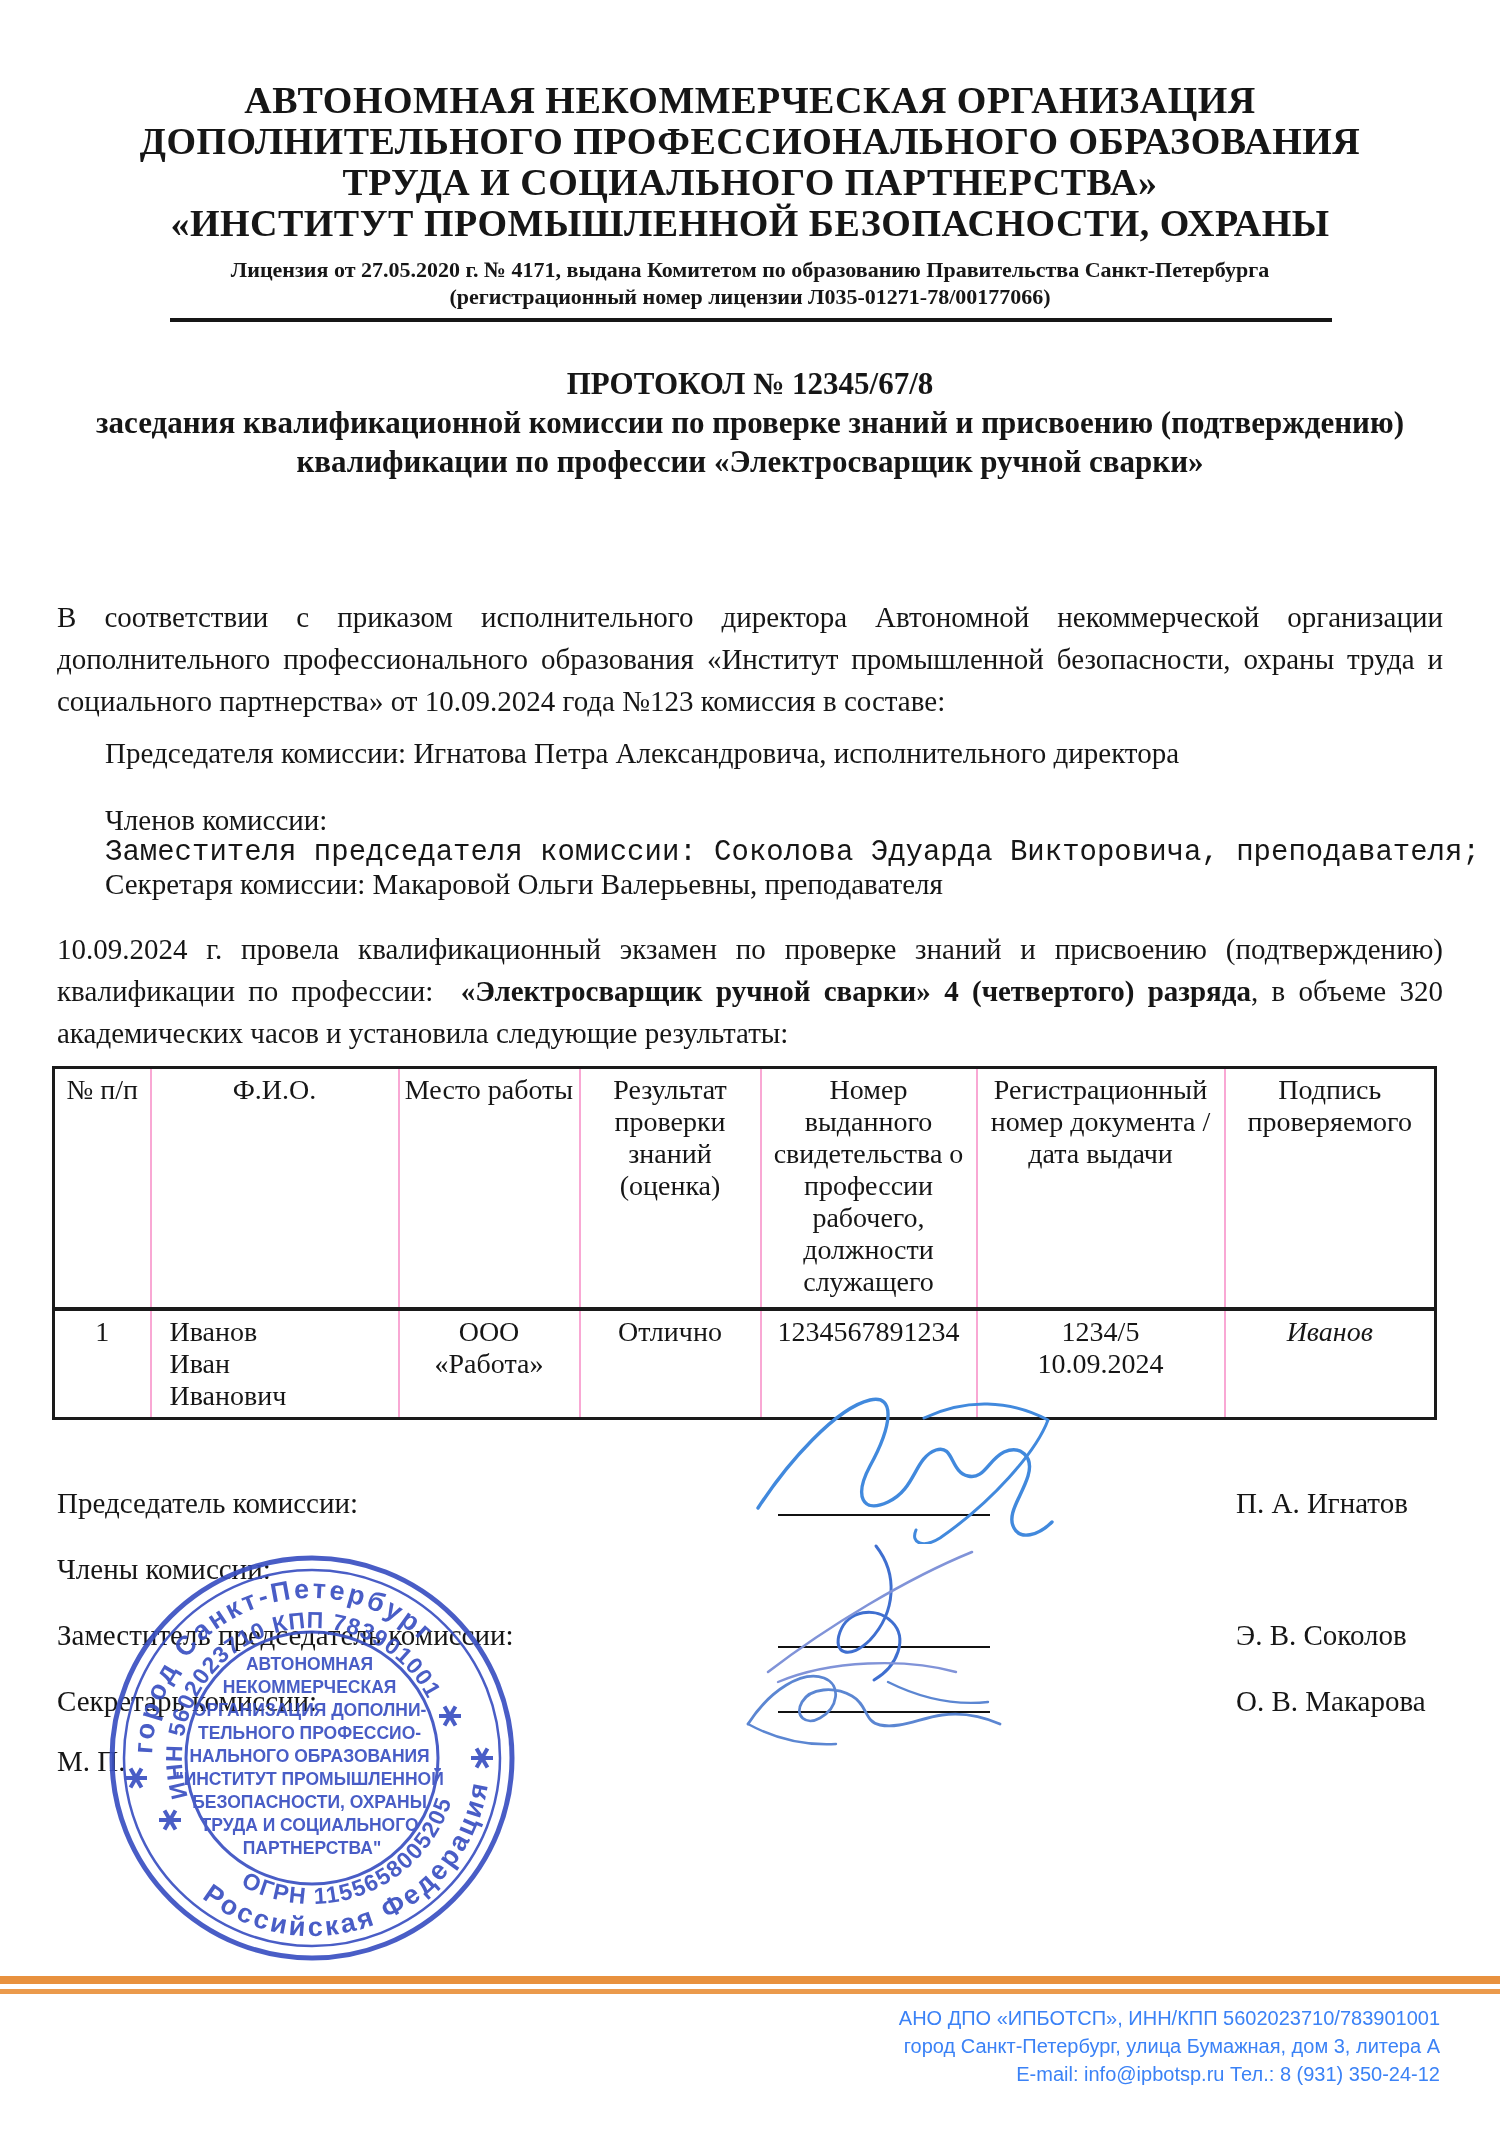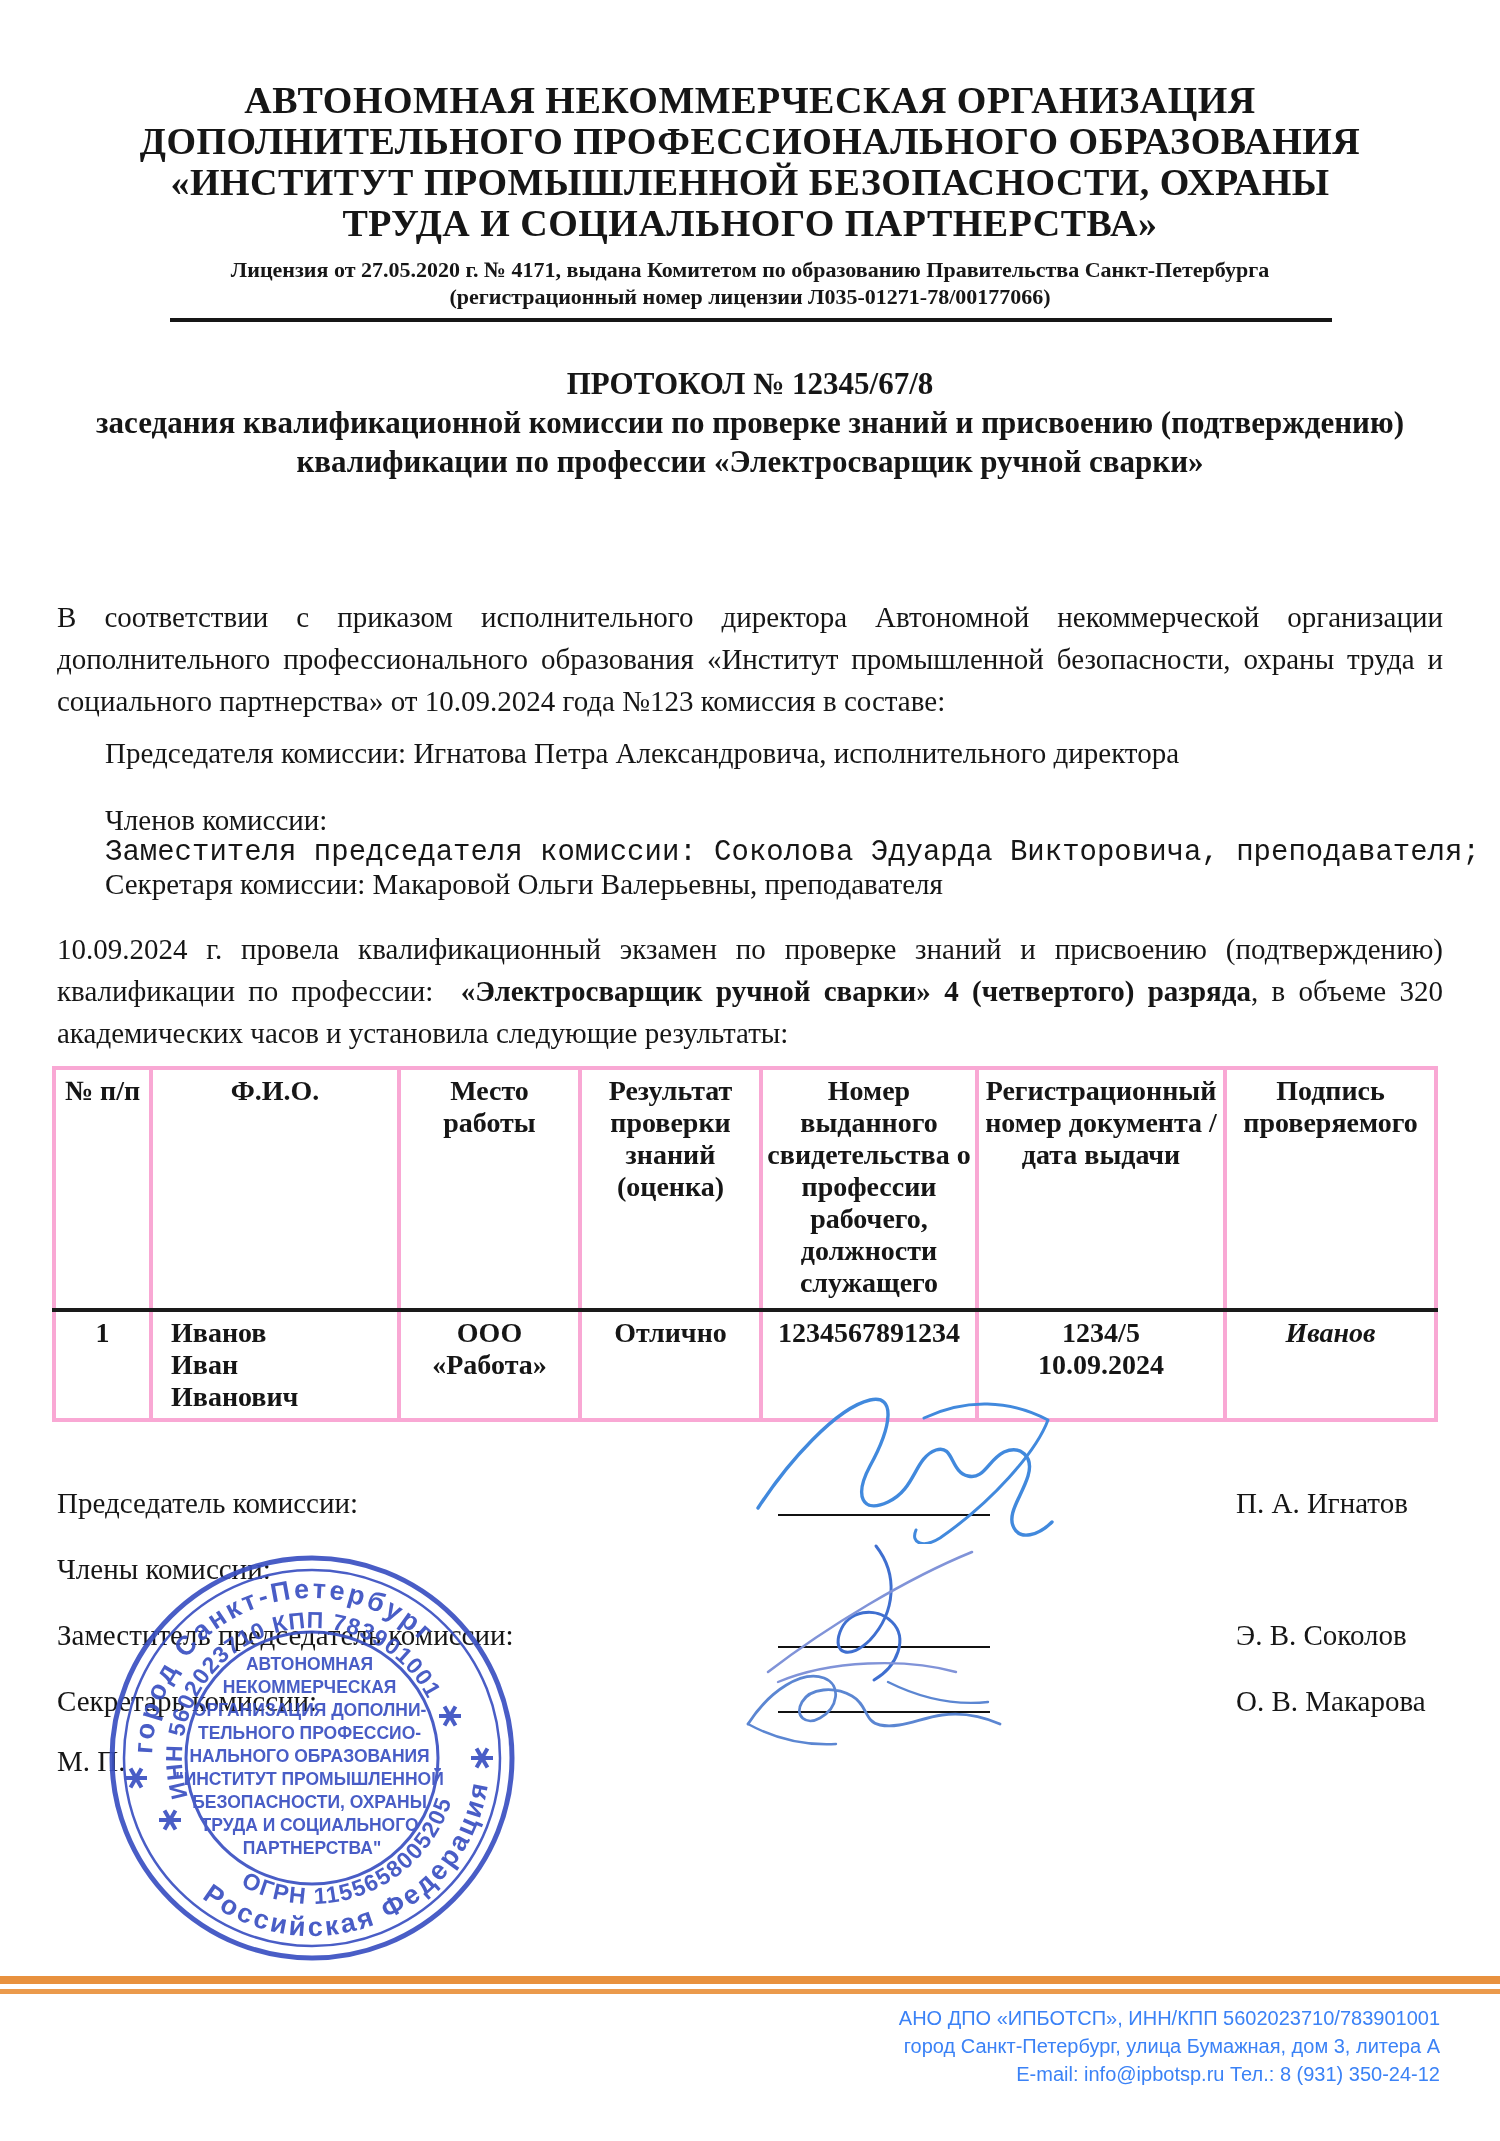--- a/index.html
+++ b/index.html
@@ -8,21 +8,21 @@
   .abs{position:absolute;}
   .org-header{left:0;right:0;top:80px;text-align:center;font-weight:bold;font-size:38px;line-height:41px;letter-spacing:.5px;}
   .license{left:0;right:0;top:256px;text-align:center;font-weight:bold;font-size:22px;line-height:27px;}
   .rule{left:170px;top:318px;width:1162px;height:4px;background:#161616;}
   .doc-title{left:0;right:0;top:364px;text-align:center;font-weight:bold;font-size:31px;line-height:39px;}
   .meta-row{left:57px;right:60px;top:512px;display:flex;justify-content:space-between;font-weight:bold;font-size:30px;}
   .para{left:57px;width:1386px;font-size:29px;line-height:42px;text-align:justify;}
   .cline{left:57px;width:1386px;font-size:29px;line-height:33px;white-space:nowrap;margin-left:48px;}
   .dtable{position:absolute;left:52px;top:1066px;width:1382px;border-collapse:collapse;table-layout:fixed;
           font-size:28px;line-height:32px;}
-  .dtable th,.dtable td{border:4px solid #f9a8d4;vertical-align:top;font-weight:bold;
+  .dtable th,.dtable td{border:2px solid #f9a8d4;vertical-align:top;font-weight:normal;
           padding:5px 4px;text-align:center;white-space:pre-line;overflow:hidden;}
   .dtable th{border-bottom:4px solid #1a1a1a;padding-bottom:9px;}
   .dtable{border:3px solid #1a1a1a;}
   .dtable td.fio-cell{text-align:left;padding-left:18px;}
   .dtable td.hand-cell{font-style:italic;}
   .sig-label{left:57px;font-size:29px;white-space:nowrap;}
   .sig-name{left:1236px;font-size:29px;white-space:nowrap;}
   .sig-line{left:778px;width:212px;height:2px;background:#111;}
   .sig-svg{position:absolute;fill:none;stroke-linecap:round;stroke-linejoin:round;}
   .stamp{position:absolute;left:106px;top:1552px;width:412px;height:412px;opacity:.92;}
@@ -34,22 +34,22 @@
                    font-size:20px;line-height:28px;color:#3b82f6;}
 </style>
 </head>
 <body>
 
 <div class="page">
 
   <div class="abs org-header">
     <div>АВТОНОМНАЯ НЕКОММЕРЧЕСКАЯ ОРГАНИЗАЦИЯ</div>
     <div>ДОПОЛНИТЕЛЬНОГО ПРОФЕССИОНАЛЬНОГО ОБРАЗОВАНИЯ</div>
+    <div>ТРУДА И СОЦИАЛЬНОГО ПАРТНЕРСТВА»</div>
     <div>«ИНСТИТУТ ПРОМЫШЛЕННОЙ БЕЗОПАСНОСТИ, ОХРАНЫ</div>
-    <div>ТРУДА И СОЦИАЛЬНОГО ПАРТНЕРСТВА»</div>
   </div>
 
   <div class="abs license">
     <div>Лицензия от 27.05.2020 г. № 4171, выдана Комитетом по образованию Правительства Санкт-Петербурга</div>
     <div>(регистрационный номер лицензии Л035-01271-78/00177066)</div>
   </div>
 
   <div class="abs rule"></div>
 
   <div class="abs doc-title">

